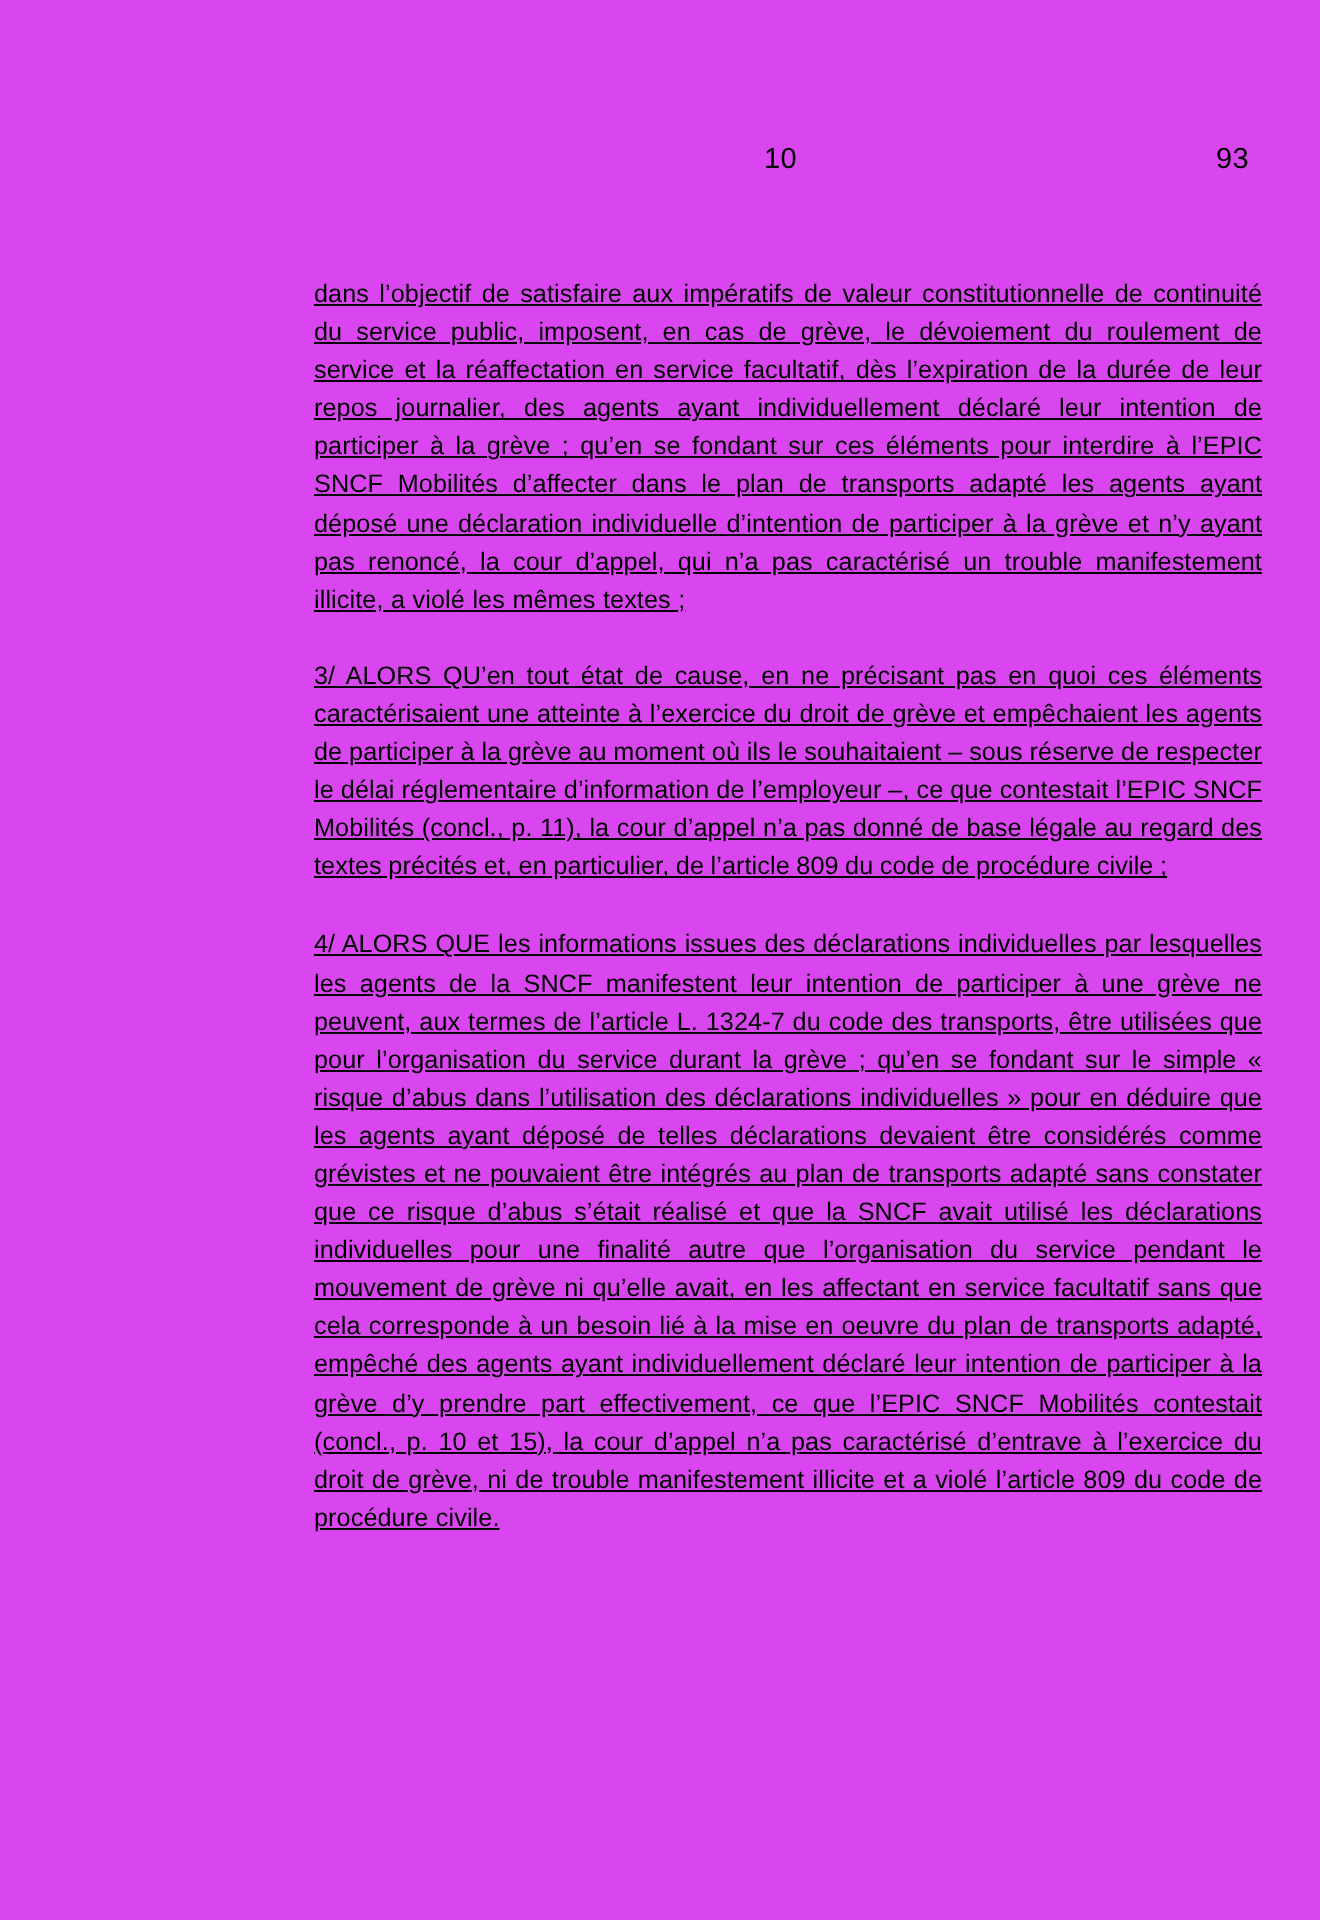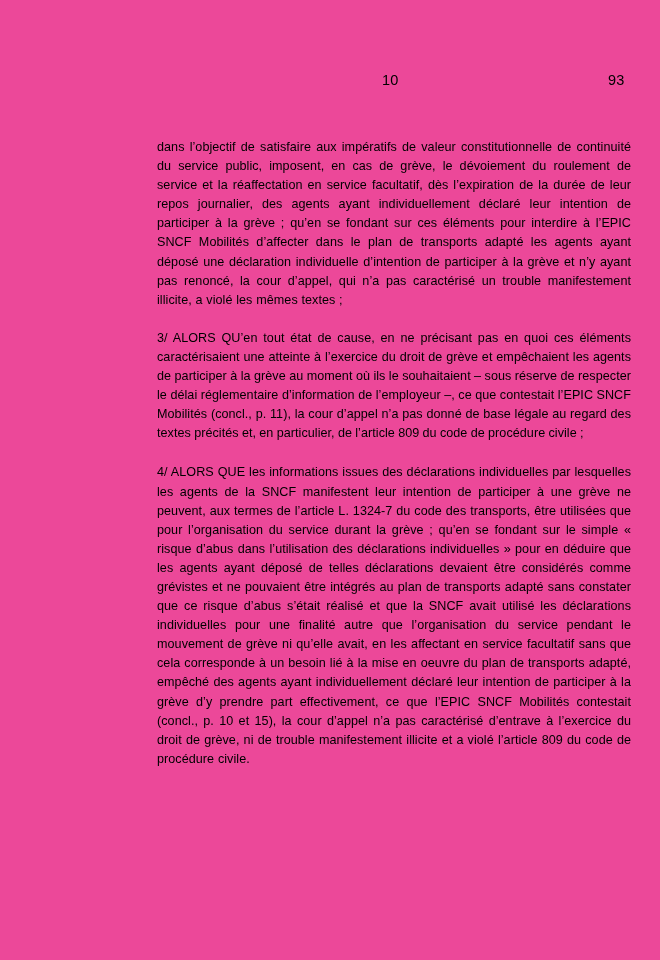--- a/index.html
+++ b/index.html
@@ -11,21 +11,21 @@
     width: 660px;
     height: 960px;
     font-family: "Liberation Sans", sans-serif;
     color: #000000;
     overflow: hidden;
   }
   .page {
     position: relative;
     width: 660px;
     height: 960px;
-    background: #ec4899;
+    background: #d946ef;
   }
   .header {
     position: absolute;
     top: 72px;
     left: 0;
     width: 660px;
     height: 20px;
   }
   .header .page-number {
     position: absolute;
@@ -48,20 +48,21 @@
     width: 474px;
   }
   .para {
     font-size: 12.6px;
     line-height: 19.1px;
     text-align: justify;
     text-justify: inter-word;
     margin: 0 0 19px 0;
     letter-spacing: 0.05px;
     word-spacing: 0.2px;
+    text-decoration: underline;
   }
   .para:last-child {
     margin-bottom: 0;
     margin-top: 20px;
   }
   .para.tight {
     word-spacing: -0.3px;
   }
 </style>
 </head>

